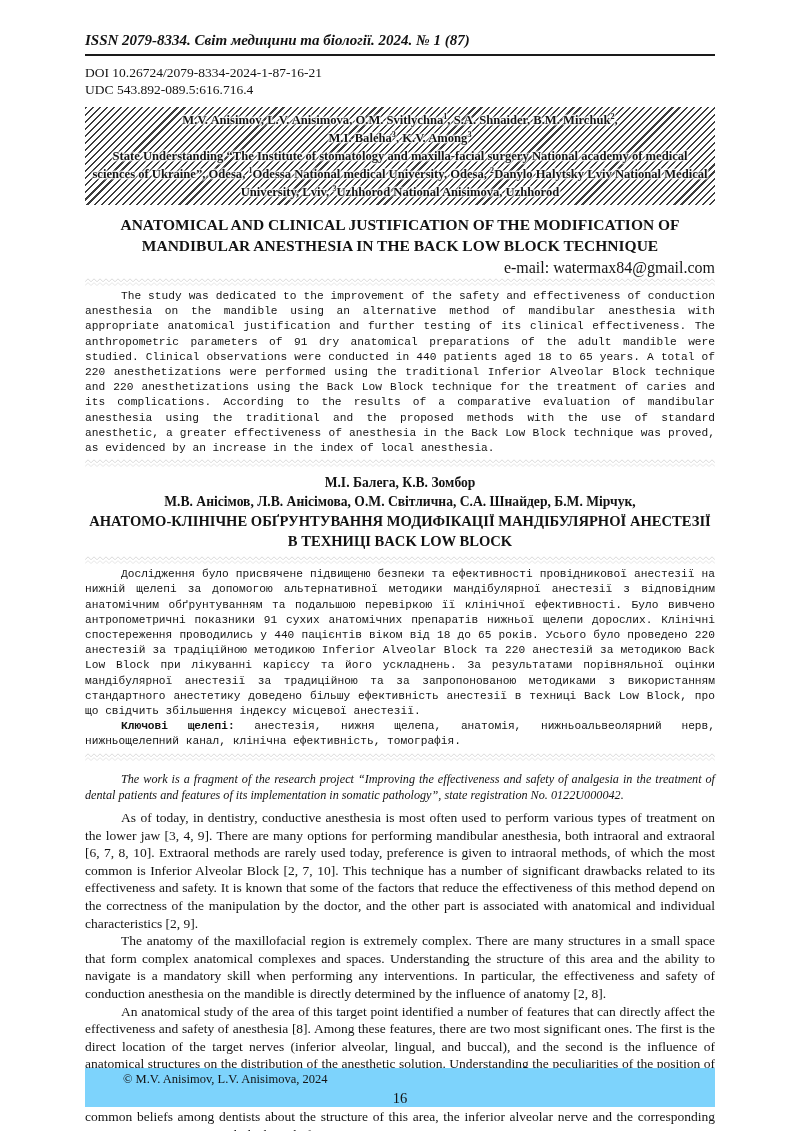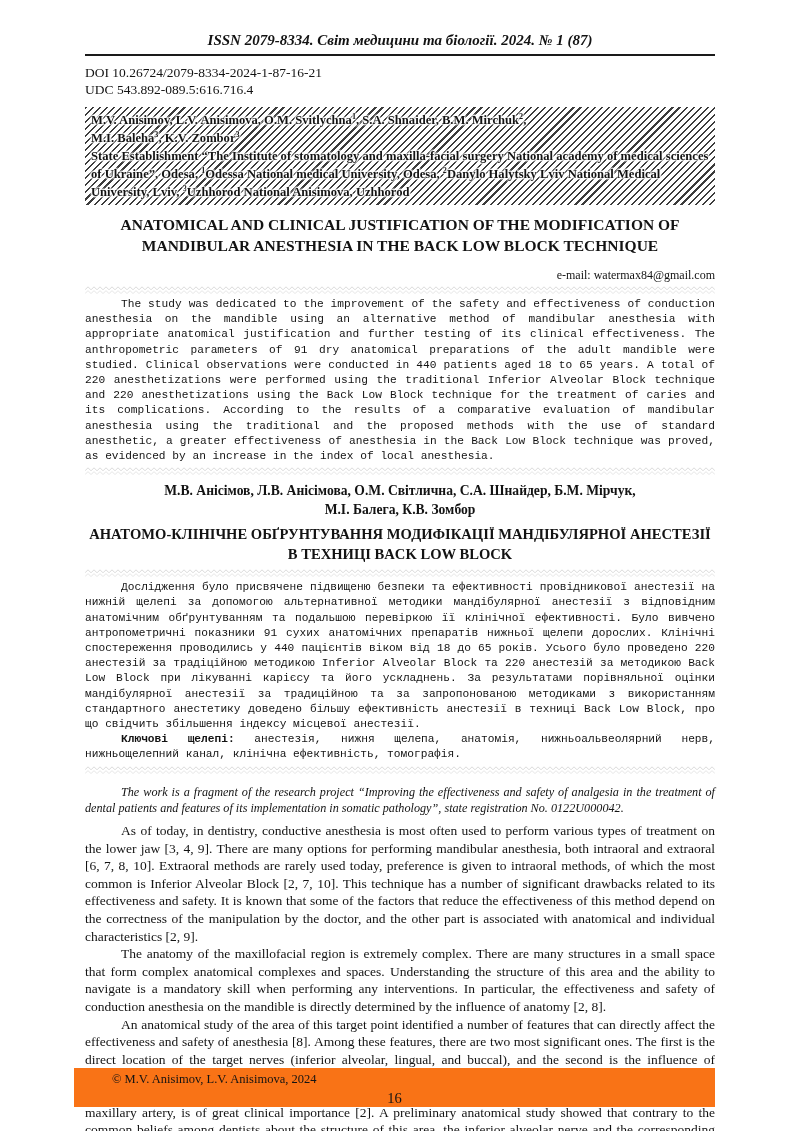--- a/index.html
+++ b/index.html
@@ -11,66 +11,65 @@
     background:#ffffff;
     color:#131313;
     font-family:"Liberation Serif", serif;
     overflow:hidden;
   }
   .issn-line {
     font-weight:bold; font-style:italic;
     font-size:15px; line-height:20px;
     padding-bottom:4px;
     border-bottom:2.5px solid #1a1a1a;
-    text-align:center;
   }
   .meta-block { margin-top:9px; font-weight:normal; font-size:13.5px; line-height:16.5px; }
   .hatch-block {
     margin-top:9px;
     padding:4px 6px;
-    text-align:left;
+    text-align:center;
     font-weight:bold;
     font-size:12.6px; line-height:18px;
     background:repeating-linear-gradient(135deg, #3c3c3c 0 1.5px, #ffffff 1.5px 5px);
     text-shadow: 0 0 2px #fff, 0 0 3px #fff, 1px 1px 2px #fff, -1px -1px 2px #fff, 1px -1px 2px #fff, -1px 1px 2px #fff;
   }
   sup { font-size:0.65em; line-height:0; }
   .title-en { margin-top:10px; text-align:center; font-weight:bold; font-size:15.5px; line-height:20.5px; }
-  .email-line { margin-top:12px; text-align:right; font-size:12px; line-height:15px; }
+  .email-line { margin-top:4px; text-align:right; font-size:16px; line-height:15px; }
   .divider { display:block; margin:3px 0 2px 0; }
   .abstract { font-size:11.2px; line-height:15.2px; text-align:justify;font-family:Liberation Mono, monospace; }
   .abstract p { margin:0; text-indent:36px; }
   .authors-uk { margin-top:6px; text-align:center; font-weight:bold; font-size:13.6px; line-height:18.5px; }
-  .title-uk { margin-top:5px; text-align:center; font-weight:bold; font-size:14.6px; line-height:20px; }
+  .title-uk { text-align:center; font-weight:bold; font-size:14.6px; line-height:20px; }
   .research-note { margin-top:9px; font-style:italic; font-size:12.2px; line-height:16.2px; text-align:justify; text-indent:36px; }
   .article-body { margin-top:6px; font-size:13.5px; line-height:17.6px; text-align:justify; }
   .article-body p { margin:0; text-indent:36px; }
   .footer {
-    position:absolute; left:74px; right:85px; bottom:24px;
-    background:#f97316; padding-top:4px;
+    position:absolute; left:85px; right:85px; bottom:24px;
+    background:#7dd3fc; padding-top:4px;
   }
   .copyright { font-size:12.5px; line-height:15px; padding-left:38px; }
   .page-number { margin-top:3px; text-align:center; font-size:14.5px; line-height:17px; }
 </style>
 </head>
 <body>
 
 <div class="page">
 
   <div class="issn-line">ISSN 2079-8334. Світ медицини та біології. 2024. № 1 (87)</div>
 
   <div class="meta-block">
     <div>DOI 10.26724/2079-8334-2024-1-87-16-21</div>
     <div>UDC 543.892-089.5:616.716.4</div>
   </div>
 
   <div class="hatch-block">
     <div><span>M.V. Anisimov, L.V. Anisimova, O.M. Svitlychna</span><sup>1</sup><span>, S.A. Shnaider, B.M. Mirchuk</span><sup>2</sup><span>,</span></div>
-    <div><span>M.I. Baleha</span><sup>3</sup><span>, K.V. Zombor</span><sup>3</sup></div>
-    <div><span>State Establishment “The Institute of stomatology and maxilla-facial surgery National academy of medical sciences of Ukraine”, Odesa, </span><sup>1</sup><span>Odessa National medical University, Odesa, </span><sup>2</sup><span>Danylo Halytsky Lviv National Medical University, Lviv, </span><sup>3</sup><span>Uzhhorod National Anisimova, Uzhhorod</span></div>
+    <div><span>M.I. Baleha</span><sup>3</sup><span>, K.V. Among</span><sup>3</sup></div>
+    <div><span>State Understanding “The Institute of stomatology and maxilla-facial surgery National academy of medical sciences of Ukraine”, Odesa, </span><sup>1</sup><span>Odessa National medical University, Odesa, </span><sup>2</sup><span>Danylo Halytsky Lviv National Medical University, Lviv, </span><sup>3</sup><span>Uzhhorod National Anisimova, Uzhhorod</span></div>
   </div>
 
   <div class="title-en">ANATOMICAL AND CLINICAL JUSTIFICATION OF THE MODIFICATION OF MANDIBULAR ANESTHESIA IN THE BACK LOW BLOCK TECHNIQUE</div>
 
   <div class="email-line">e-mail: watermax84@gmail.com</div>
 
   <svg class="divider" width="630" height="9" viewBox="0 0 630 9">
       <path class="wavy-row1" fill="none" stroke="#d6d6d6" stroke-width="0.9" d="M0 3.8 l3 -3 l3 3 M6 3.8 l3 -3 l3 3 M12 3.8 l3 -3 l3 3 M18 3.8 l3 -3 l3 3 M24 3.8 l3 -3 l3 3 M30 3.8 l3 -3 l3 3 M36 3.8 l3 -3 l3 3 M42 3.8 l3 -3 l3 3 M48 3.8 l3 -3 l3 3 M54 3.8 l3 -3 l3 3 M60 3.8 l3 -3 l3 3 M66 3.8 l3 -3 l3 3 M72 3.8 l3 -3 l3 3 M78 3.8 l3 -3 l3 3 M84 3.8 l3 -3 l3 3 M90 3.8 l3 -3 l3 3 M96 3.8 l3 -3 l3 3 M102 3.8 l3 -3 l3 3 M108 3.8 l3 -3 l3 3 M114 3.8 l3 -3 l3 3 M120 3.8 l3 -3 l3 3 M126 3.8 l3 -3 l3 3 M132 3.8 l3 -3 l3 3 M138 3.8 l3 -3 l3 3 M144 3.8 l3 -3 l3 3 M150 3.8 l3 -3 l3 3 M156 3.8 l3 -3 l3 3 M162 3.8 l3 -3 l3 3 M168 3.8 l3 -3 l3 3 M174 3.8 l3 -3 l3 3 M180 3.8 l3 -3 l3 3 M186 3.8 l3 -3 l3 3 M192 3.8 l3 -3 l3 3 M198 3.8 l3 -3 l3 3 M204 3.8 l3 -3 l3 3 M210 3.8 l3 -3 l3 3 M216 3.8 l3 -3 l3 3 M222 3.8 l3 -3 l3 3 M228 3.8 l3 -3 l3 3 M234 3.8 l3 -3 l3 3 M240 3.8 l3 -3 l3 3 M246 3.8 l3 -3 l3 3 M252 3.8 l3 -3 l3 3 M258 3.8 l3 -3 l3 3 M264 3.8 l3 -3 l3 3 M270 3.8 l3 -3 l3 3 M276 3.8 l3 -3 l3 3 M282 3.8 l3 -3 l3 3 M288 3.8 l3 -3 l3 3 M294 3.8 l3 -3 l3 3 M300 3.8 l3 -3 l3 3 M306 3.8 l3 -3 l3 3 M312 3.8 l3 -3 l3 3 M318 3.8 l3 -3 l3 3 M324 3.8 l3 -3 l3 3 M330 3.8 l3 -3 l3 3 M336 3.8 l3 -3 l3 3 M342 3.8 l3 -3 l3 3 M348 3.8 l3 -3 l3 3 M354 3.8 l3 -3 l3 3 M360 3.8 l3 -3 l3 3 M366 3.8 l3 -3 l3 3 M372 3.8 l3 -3 l3 3 M378 3.8 l3 -3 l3 3 M384 3.8 l3 -3 l3 3 M390 3.8 l3 -3 l3 3 M396 3.8 l3 -3 l3 3 M402 3.8 l3 -3 l3 3 M408 3.8 l3 -3 l3 3 M414 3.8 l3 -3 l3 3 M420 3.8 l3 -3 l3 3 M426 3.8 l3 -3 l3 3 M432 3.8 l3 -3 l3 3 M438 3.8 l3 -3 l3 3 M444 3.8 l3 -3 l3 3 M450 3.8 l3 -3 l3 3 M456 3.8 l3 -3 l3 3 M462 3.8 l3 -3 l3 3 M468 3.8 l3 -3 l3 3 M474 3.8 l3 -3 l3 3 M480 3.8 l3 -3 l3 3 M486 3.8 l3 -3 l3 3 M492 3.8 l3 -3 l3 3 M498 3.8 l3 -3 l3 3 M504 3.8 l3 -3 l3 3 M510 3.8 l3 -3 l3 3 M516 3.8 l3 -3 l3 3 M522 3.8 l3 -3 l3 3 M528 3.8 l3 -3 l3 3 M534 3.8 l3 -3 l3 3 M540 3.8 l3 -3 l3 3 M546 3.8 l3 -3 l3 3 M552 3.8 l3 -3 l3 3 M558 3.8 l3 -3 l3 3 M564 3.8 l3 -3 l3 3 M570 3.8 l3 -3 l3 3 M576 3.8 l3 -3 l3 3 M582 3.8 l3 -3 l3 3 M588 3.8 l3 -3 l3 3 M594 3.8 l3 -3 l3 3 M600 3.8 l3 -3 l3 3 M606 3.8 l3 -3 l3 3 M612 3.8 l3 -3 l3 3 M618 3.8 l3 -3 l3 3 M624 3.8 l3 -3 l3 3 "></path>
       <path class="wavy-row2" fill="none" stroke="#e2e2e2" stroke-width="0.9" d="M0 7.6 l3 -3 l3 3 M6 7.6 l3 -3 l3 3 M12 7.6 l3 -3 l3 3 M18 7.6 l3 -3 l3 3 M24 7.6 l3 -3 l3 3 M30 7.6 l3 -3 l3 3 M36 7.6 l3 -3 l3 3 M42 7.6 l3 -3 l3 3 M48 7.6 l3 -3 l3 3 M54 7.6 l3 -3 l3 3 M60 7.6 l3 -3 l3 3 M66 7.6 l3 -3 l3 3 M72 7.6 l3 -3 l3 3 M78 7.6 l3 -3 l3 3 M84 7.6 l3 -3 l3 3 M90 7.6 l3 -3 l3 3 M96 7.6 l3 -3 l3 3 M102 7.6 l3 -3 l3 3 M108 7.6 l3 -3 l3 3 M114 7.6 l3 -3 l3 3 M120 7.6 l3 -3 l3 3 M126 7.6 l3 -3 l3 3 M132 7.6 l3 -3 l3 3 M138 7.6 l3 -3 l3 3 M144 7.6 l3 -3 l3 3 M150 7.6 l3 -3 l3 3 M156 7.6 l3 -3 l3 3 M162 7.6 l3 -3 l3 3 M168 7.6 l3 -3 l3 3 M174 7.6 l3 -3 l3 3 M180 7.6 l3 -3 l3 3 M186 7.6 l3 -3 l3 3 M192 7.6 l3 -3 l3 3 M198 7.6 l3 -3 l3 3 M204 7.6 l3 -3 l3 3 M210 7.6 l3 -3 l3 3 M216 7.6 l3 -3 l3 3 M222 7.6 l3 -3 l3 3 M228 7.6 l3 -3 l3 3 M234 7.6 l3 -3 l3 3 M240 7.6 l3 -3 l3 3 M246 7.6 l3 -3 l3 3 M252 7.6 l3 -3 l3 3 M258 7.6 l3 -3 l3 3 M264 7.6 l3 -3 l3 3 M270 7.6 l3 -3 l3 3 M276 7.6 l3 -3 l3 3 M282 7.6 l3 -3 l3 3 M288 7.6 l3 -3 l3 3 M294 7.6 l3 -3 l3 3 M300 7.6 l3 -3 l3 3 M306 7.6 l3 -3 l3 3 M312 7.6 l3 -3 l3 3 M318 7.6 l3 -3 l3 3 M324 7.6 l3 -3 l3 3 M330 7.6 l3 -3 l3 3 M336 7.6 l3 -3 l3 3 M342 7.6 l3 -3 l3 3 M348 7.6 l3 -3 l3 3 M354 7.6 l3 -3 l3 3 M360 7.6 l3 -3 l3 3 M366 7.6 l3 -3 l3 3 M372 7.6 l3 -3 l3 3 M378 7.6 l3 -3 l3 3 M384 7.6 l3 -3 l3 3 M390 7.6 l3 -3 l3 3 M396 7.6 l3 -3 l3 3 M402 7.6 l3 -3 l3 3 M408 7.6 l3 -3 l3 3 M414 7.6 l3 -3 l3 3 M420 7.6 l3 -3 l3 3 M426 7.6 l3 -3 l3 3 M432 7.6 l3 -3 l3 3 M438 7.6 l3 -3 l3 3 M444 7.6 l3 -3 l3 3 M450 7.6 l3 -3 l3 3 M456 7.6 l3 -3 l3 3 M462 7.6 l3 -3 l3 3 M468 7.6 l3 -3 l3 3 M474 7.6 l3 -3 l3 3 M480 7.6 l3 -3 l3 3 M486 7.6 l3 -3 l3 3 M492 7.6 l3 -3 l3 3 M498 7.6 l3 -3 l3 3 M504 7.6 l3 -3 l3 3 M510 7.6 l3 -3 l3 3 M516 7.6 l3 -3 l3 3 M522 7.6 l3 -3 l3 3 M528 7.6 l3 -3 l3 3 M534 7.6 l3 -3 l3 3 M540 7.6 l3 -3 l3 3 M546 7.6 l3 -3 l3 3 M552 7.6 l3 -3 l3 3 M558 7.6 l3 -3 l3 3 M564 7.6 l3 -3 l3 3 M570 7.6 l3 -3 l3 3 M576 7.6 l3 -3 l3 3 M582 7.6 l3 -3 l3 3 M588 7.6 l3 -3 l3 3 M594 7.6 l3 -3 l3 3 M600 7.6 l3 -3 l3 3 M606 7.6 l3 -3 l3 3 M612 7.6 l3 -3 l3 3 M618 7.6 l3 -3 l3 3 M624 7.6 l3 -3 l3 3 "></path>
     </svg>
@@ -78,22 +77,22 @@
   <div class="abstract">
     <p>The study was dedicated to the improvement of the safety and effectiveness of conduction anesthesia on the mandible using an alternative method of mandibular anesthesia with appropriate anatomical justification and further testing of its clinical effectiveness. The anthropometric parameters of 91 dry anatomical preparations of the adult mandible were studied. Clinical observations were conducted in 440 patients aged 18 to 65 years. A total of 220 anesthetizations were performed using the traditional Inferior Alveolar Block technique and 220 anesthetizations using the Back Low Block technique for the treatment of caries and its complications. According to the results of a comparative evaluation of mandibular anesthesia using the traditional and the proposed methods with the use of standard anesthetic, a greater effectiveness of anesthesia in the Back Low Block technique was proved, as evidenced by an increase in the index of local anesthesia.</p>
   </div>
 
   <svg class="divider" width="630" height="9" viewBox="0 0 630 9">
       <path class="wavy-row1" fill="none" stroke="#d6d6d6" stroke-width="0.9" d="M0 3.8 l3 -3 l3 3 M6 3.8 l3 -3 l3 3 M12 3.8 l3 -3 l3 3 M18 3.8 l3 -3 l3 3 M24 3.8 l3 -3 l3 3 M30 3.8 l3 -3 l3 3 M36 3.8 l3 -3 l3 3 M42 3.8 l3 -3 l3 3 M48 3.8 l3 -3 l3 3 M54 3.8 l3 -3 l3 3 M60 3.8 l3 -3 l3 3 M66 3.8 l3 -3 l3 3 M72 3.8 l3 -3 l3 3 M78 3.8 l3 -3 l3 3 M84 3.8 l3 -3 l3 3 M90 3.8 l3 -3 l3 3 M96 3.8 l3 -3 l3 3 M102 3.8 l3 -3 l3 3 M108 3.8 l3 -3 l3 3 M114 3.8 l3 -3 l3 3 M120 3.8 l3 -3 l3 3 M126 3.8 l3 -3 l3 3 M132 3.8 l3 -3 l3 3 M138 3.8 l3 -3 l3 3 M144 3.8 l3 -3 l3 3 M150 3.8 l3 -3 l3 3 M156 3.8 l3 -3 l3 3 M162 3.8 l3 -3 l3 3 M168 3.8 l3 -3 l3 3 M174 3.8 l3 -3 l3 3 M180 3.8 l3 -3 l3 3 M186 3.8 l3 -3 l3 3 M192 3.8 l3 -3 l3 3 M198 3.8 l3 -3 l3 3 M204 3.8 l3 -3 l3 3 M210 3.8 l3 -3 l3 3 M216 3.8 l3 -3 l3 3 M222 3.8 l3 -3 l3 3 M228 3.8 l3 -3 l3 3 M234 3.8 l3 -3 l3 3 M240 3.8 l3 -3 l3 3 M246 3.8 l3 -3 l3 3 M252 3.8 l3 -3 l3 3 M258 3.8 l3 -3 l3 3 M264 3.8 l3 -3 l3 3 M270 3.8 l3 -3 l3 3 M276 3.8 l3 -3 l3 3 M282 3.8 l3 -3 l3 3 M288 3.8 l3 -3 l3 3 M294 3.8 l3 -3 l3 3 M300 3.8 l3 -3 l3 3 M306 3.8 l3 -3 l3 3 M312 3.8 l3 -3 l3 3 M318 3.8 l3 -3 l3 3 M324 3.8 l3 -3 l3 3 M330 3.8 l3 -3 l3 3 M336 3.8 l3 -3 l3 3 M342 3.8 l3 -3 l3 3 M348 3.8 l3 -3 l3 3 M354 3.8 l3 -3 l3 3 M360 3.8 l3 -3 l3 3 M366 3.8 l3 -3 l3 3 M372 3.8 l3 -3 l3 3 M378 3.8 l3 -3 l3 3 M384 3.8 l3 -3 l3 3 M390 3.8 l3 -3 l3 3 M396 3.8 l3 -3 l3 3 M402 3.8 l3 -3 l3 3 M408 3.8 l3 -3 l3 3 M414 3.8 l3 -3 l3 3 M420 3.8 l3 -3 l3 3 M426 3.8 l3 -3 l3 3 M432 3.8 l3 -3 l3 3 M438 3.8 l3 -3 l3 3 M444 3.8 l3 -3 l3 3 M450 3.8 l3 -3 l3 3 M456 3.8 l3 -3 l3 3 M462 3.8 l3 -3 l3 3 M468 3.8 l3 -3 l3 3 M474 3.8 l3 -3 l3 3 M480 3.8 l3 -3 l3 3 M486 3.8 l3 -3 l3 3 M492 3.8 l3 -3 l3 3 M498 3.8 l3 -3 l3 3 M504 3.8 l3 -3 l3 3 M510 3.8 l3 -3 l3 3 M516 3.8 l3 -3 l3 3 M522 3.8 l3 -3 l3 3 M528 3.8 l3 -3 l3 3 M534 3.8 l3 -3 l3 3 M540 3.8 l3 -3 l3 3 M546 3.8 l3 -3 l3 3 M552 3.8 l3 -3 l3 3 M558 3.8 l3 -3 l3 3 M564 3.8 l3 -3 l3 3 M570 3.8 l3 -3 l3 3 M576 3.8 l3 -3 l3 3 M582 3.8 l3 -3 l3 3 M588 3.8 l3 -3 l3 3 M594 3.8 l3 -3 l3 3 M600 3.8 l3 -3 l3 3 M606 3.8 l3 -3 l3 3 M612 3.8 l3 -3 l3 3 M618 3.8 l3 -3 l3 3 M624 3.8 l3 -3 l3 3 "></path>
       <path class="wavy-row2" fill="none" stroke="#e2e2e2" stroke-width="0.9" d="M0 7.6 l3 -3 l3 3 M6 7.6 l3 -3 l3 3 M12 7.6 l3 -3 l3 3 M18 7.6 l3 -3 l3 3 M24 7.6 l3 -3 l3 3 M30 7.6 l3 -3 l3 3 M36 7.6 l3 -3 l3 3 M42 7.6 l3 -3 l3 3 M48 7.6 l3 -3 l3 3 M54 7.6 l3 -3 l3 3 M60 7.6 l3 -3 l3 3 M66 7.6 l3 -3 l3 3 M72 7.6 l3 -3 l3 3 M78 7.6 l3 -3 l3 3 M84 7.6 l3 -3 l3 3 M90 7.6 l3 -3 l3 3 M96 7.6 l3 -3 l3 3 M102 7.6 l3 -3 l3 3 M108 7.6 l3 -3 l3 3 M114 7.6 l3 -3 l3 3 M120 7.6 l3 -3 l3 3 M126 7.6 l3 -3 l3 3 M132 7.6 l3 -3 l3 3 M138 7.6 l3 -3 l3 3 M144 7.6 l3 -3 l3 3 M150 7.6 l3 -3 l3 3 M156 7.6 l3 -3 l3 3 M162 7.6 l3 -3 l3 3 M168 7.6 l3 -3 l3 3 M174 7.6 l3 -3 l3 3 M180 7.6 l3 -3 l3 3 M186 7.6 l3 -3 l3 3 M192 7.6 l3 -3 l3 3 M198 7.6 l3 -3 l3 3 M204 7.6 l3 -3 l3 3 M210 7.6 l3 -3 l3 3 M216 7.6 l3 -3 l3 3 M222 7.6 l3 -3 l3 3 M228 7.6 l3 -3 l3 3 M234 7.6 l3 -3 l3 3 M240 7.6 l3 -3 l3 3 M246 7.6 l3 -3 l3 3 M252 7.6 l3 -3 l3 3 M258 7.6 l3 -3 l3 3 M264 7.6 l3 -3 l3 3 M270 7.6 l3 -3 l3 3 M276 7.6 l3 -3 l3 3 M282 7.6 l3 -3 l3 3 M288 7.6 l3 -3 l3 3 M294 7.6 l3 -3 l3 3 M300 7.6 l3 -3 l3 3 M306 7.6 l3 -3 l3 3 M312 7.6 l3 -3 l3 3 M318 7.6 l3 -3 l3 3 M324 7.6 l3 -3 l3 3 M330 7.6 l3 -3 l3 3 M336 7.6 l3 -3 l3 3 M342 7.6 l3 -3 l3 3 M348 7.6 l3 -3 l3 3 M354 7.6 l3 -3 l3 3 M360 7.6 l3 -3 l3 3 M366 7.6 l3 -3 l3 3 M372 7.6 l3 -3 l3 3 M378 7.6 l3 -3 l3 3 M384 7.6 l3 -3 l3 3 M390 7.6 l3 -3 l3 3 M396 7.6 l3 -3 l3 3 M402 7.6 l3 -3 l3 3 M408 7.6 l3 -3 l3 3 M414 7.6 l3 -3 l3 3 M420 7.6 l3 -3 l3 3 M426 7.6 l3 -3 l3 3 M432 7.6 l3 -3 l3 3 M438 7.6 l3 -3 l3 3 M444 7.6 l3 -3 l3 3 M450 7.6 l3 -3 l3 3 M456 7.6 l3 -3 l3 3 M462 7.6 l3 -3 l3 3 M468 7.6 l3 -3 l3 3 M474 7.6 l3 -3 l3 3 M480 7.6 l3 -3 l3 3 M486 7.6 l3 -3 l3 3 M492 7.6 l3 -3 l3 3 M498 7.6 l3 -3 l3 3 M504 7.6 l3 -3 l3 3 M510 7.6 l3 -3 l3 3 M516 7.6 l3 -3 l3 3 M522 7.6 l3 -3 l3 3 M528 7.6 l3 -3 l3 3 M534 7.6 l3 -3 l3 3 M540 7.6 l3 -3 l3 3 M546 7.6 l3 -3 l3 3 M552 7.6 l3 -3 l3 3 M558 7.6 l3 -3 l3 3 M564 7.6 l3 -3 l3 3 M570 7.6 l3 -3 l3 3 M576 7.6 l3 -3 l3 3 M582 7.6 l3 -3 l3 3 M588 7.6 l3 -3 l3 3 M594 7.6 l3 -3 l3 3 M600 7.6 l3 -3 l3 3 M606 7.6 l3 -3 l3 3 M612 7.6 l3 -3 l3 3 M618 7.6 l3 -3 l3 3 M624 7.6 l3 -3 l3 3 "></path>
     </svg>
 
   <div class="authors-uk">
+    <div>М.І. Балега, К.В. Зомбор</div>
     <div>М.В. Анісімов, Л.В. Анісімова, О.М. Світлична, С.А. Шнайдер, Б.М. Мірчук,</div>
-    <div>М.І. Балега, К.В. Зомбор</div>
   </div>
 
   <div class="title-uk">АНАТОМО-КЛІНІЧНЕ ОБҐРУНТУВАННЯ МОДИФІКАЦІЇ МАНДІБУЛЯРНОЇ АНЕСТЕЗІЇ В ТЕХНИЦІ BACK LOW BLOCK</div>
 
   <svg class="divider" style="margin-top:5px" width="630" height="9" viewBox="0 0 630 9">
       <path class="wavy-row1" fill="none" stroke="#d6d6d6" stroke-width="0.9" d="M0 3.8 l3 -3 l3 3 M6 3.8 l3 -3 l3 3 M12 3.8 l3 -3 l3 3 M18 3.8 l3 -3 l3 3 M24 3.8 l3 -3 l3 3 M30 3.8 l3 -3 l3 3 M36 3.8 l3 -3 l3 3 M42 3.8 l3 -3 l3 3 M48 3.8 l3 -3 l3 3 M54 3.8 l3 -3 l3 3 M60 3.8 l3 -3 l3 3 M66 3.8 l3 -3 l3 3 M72 3.8 l3 -3 l3 3 M78 3.8 l3 -3 l3 3 M84 3.8 l3 -3 l3 3 M90 3.8 l3 -3 l3 3 M96 3.8 l3 -3 l3 3 M102 3.8 l3 -3 l3 3 M108 3.8 l3 -3 l3 3 M114 3.8 l3 -3 l3 3 M120 3.8 l3 -3 l3 3 M126 3.8 l3 -3 l3 3 M132 3.8 l3 -3 l3 3 M138 3.8 l3 -3 l3 3 M144 3.8 l3 -3 l3 3 M150 3.8 l3 -3 l3 3 M156 3.8 l3 -3 l3 3 M162 3.8 l3 -3 l3 3 M168 3.8 l3 -3 l3 3 M174 3.8 l3 -3 l3 3 M180 3.8 l3 -3 l3 3 M186 3.8 l3 -3 l3 3 M192 3.8 l3 -3 l3 3 M198 3.8 l3 -3 l3 3 M204 3.8 l3 -3 l3 3 M210 3.8 l3 -3 l3 3 M216 3.8 l3 -3 l3 3 M222 3.8 l3 -3 l3 3 M228 3.8 l3 -3 l3 3 M234 3.8 l3 -3 l3 3 M240 3.8 l3 -3 l3 3 M246 3.8 l3 -3 l3 3 M252 3.8 l3 -3 l3 3 M258 3.8 l3 -3 l3 3 M264 3.8 l3 -3 l3 3 M270 3.8 l3 -3 l3 3 M276 3.8 l3 -3 l3 3 M282 3.8 l3 -3 l3 3 M288 3.8 l3 -3 l3 3 M294 3.8 l3 -3 l3 3 M300 3.8 l3 -3 l3 3 M306 3.8 l3 -3 l3 3 M312 3.8 l3 -3 l3 3 M318 3.8 l3 -3 l3 3 M324 3.8 l3 -3 l3 3 M330 3.8 l3 -3 l3 3 M336 3.8 l3 -3 l3 3 M342 3.8 l3 -3 l3 3 M348 3.8 l3 -3 l3 3 M354 3.8 l3 -3 l3 3 M360 3.8 l3 -3 l3 3 M366 3.8 l3 -3 l3 3 M372 3.8 l3 -3 l3 3 M378 3.8 l3 -3 l3 3 M384 3.8 l3 -3 l3 3 M390 3.8 l3 -3 l3 3 M396 3.8 l3 -3 l3 3 M402 3.8 l3 -3 l3 3 M408 3.8 l3 -3 l3 3 M414 3.8 l3 -3 l3 3 M420 3.8 l3 -3 l3 3 M426 3.8 l3 -3 l3 3 M432 3.8 l3 -3 l3 3 M438 3.8 l3 -3 l3 3 M444 3.8 l3 -3 l3 3 M450 3.8 l3 -3 l3 3 M456 3.8 l3 -3 l3 3 M462 3.8 l3 -3 l3 3 M468 3.8 l3 -3 l3 3 M474 3.8 l3 -3 l3 3 M480 3.8 l3 -3 l3 3 M486 3.8 l3 -3 l3 3 M492 3.8 l3 -3 l3 3 M498 3.8 l3 -3 l3 3 M504 3.8 l3 -3 l3 3 M510 3.8 l3 -3 l3 3 M516 3.8 l3 -3 l3 3 M522 3.8 l3 -3 l3 3 M528 3.8 l3 -3 l3 3 M534 3.8 l3 -3 l3 3 M540 3.8 l3 -3 l3 3 M546 3.8 l3 -3 l3 3 M552 3.8 l3 -3 l3 3 M558 3.8 l3 -3 l3 3 M564 3.8 l3 -3 l3 3 M570 3.8 l3 -3 l3 3 M576 3.8 l3 -3 l3 3 M582 3.8 l3 -3 l3 3 M588 3.8 l3 -3 l3 3 M594 3.8 l3 -3 l3 3 M600 3.8 l3 -3 l3 3 M606 3.8 l3 -3 l3 3 M612 3.8 l3 -3 l3 3 M618 3.8 l3 -3 l3 3 M624 3.8 l3 -3 l3 3 "></path>
       <path class="wavy-row2" fill="none" stroke="#e2e2e2" stroke-width="0.9" d="M0 7.6 l3 -3 l3 3 M6 7.6 l3 -3 l3 3 M12 7.6 l3 -3 l3 3 M18 7.6 l3 -3 l3 3 M24 7.6 l3 -3 l3 3 M30 7.6 l3 -3 l3 3 M36 7.6 l3 -3 l3 3 M42 7.6 l3 -3 l3 3 M48 7.6 l3 -3 l3 3 M54 7.6 l3 -3 l3 3 M60 7.6 l3 -3 l3 3 M66 7.6 l3 -3 l3 3 M72 7.6 l3 -3 l3 3 M78 7.6 l3 -3 l3 3 M84 7.6 l3 -3 l3 3 M90 7.6 l3 -3 l3 3 M96 7.6 l3 -3 l3 3 M102 7.6 l3 -3 l3 3 M108 7.6 l3 -3 l3 3 M114 7.6 l3 -3 l3 3 M120 7.6 l3 -3 l3 3 M126 7.6 l3 -3 l3 3 M132 7.6 l3 -3 l3 3 M138 7.6 l3 -3 l3 3 M144 7.6 l3 -3 l3 3 M150 7.6 l3 -3 l3 3 M156 7.6 l3 -3 l3 3 M162 7.6 l3 -3 l3 3 M168 7.6 l3 -3 l3 3 M174 7.6 l3 -3 l3 3 M180 7.6 l3 -3 l3 3 M186 7.6 l3 -3 l3 3 M192 7.6 l3 -3 l3 3 M198 7.6 l3 -3 l3 3 M204 7.6 l3 -3 l3 3 M210 7.6 l3 -3 l3 3 M216 7.6 l3 -3 l3 3 M222 7.6 l3 -3 l3 3 M228 7.6 l3 -3 l3 3 M234 7.6 l3 -3 l3 3 M240 7.6 l3 -3 l3 3 M246 7.6 l3 -3 l3 3 M252 7.6 l3 -3 l3 3 M258 7.6 l3 -3 l3 3 M264 7.6 l3 -3 l3 3 M270 7.6 l3 -3 l3 3 M276 7.6 l3 -3 l3 3 M282 7.6 l3 -3 l3 3 M288 7.6 l3 -3 l3 3 M294 7.6 l3 -3 l3 3 M300 7.6 l3 -3 l3 3 M306 7.6 l3 -3 l3 3 M312 7.6 l3 -3 l3 3 M318 7.6 l3 -3 l3 3 M324 7.6 l3 -3 l3 3 M330 7.6 l3 -3 l3 3 M336 7.6 l3 -3 l3 3 M342 7.6 l3 -3 l3 3 M348 7.6 l3 -3 l3 3 M354 7.6 l3 -3 l3 3 M360 7.6 l3 -3 l3 3 M366 7.6 l3 -3 l3 3 M372 7.6 l3 -3 l3 3 M378 7.6 l3 -3 l3 3 M384 7.6 l3 -3 l3 3 M390 7.6 l3 -3 l3 3 M396 7.6 l3 -3 l3 3 M402 7.6 l3 -3 l3 3 M408 7.6 l3 -3 l3 3 M414 7.6 l3 -3 l3 3 M420 7.6 l3 -3 l3 3 M426 7.6 l3 -3 l3 3 M432 7.6 l3 -3 l3 3 M438 7.6 l3 -3 l3 3 M444 7.6 l3 -3 l3 3 M450 7.6 l3 -3 l3 3 M456 7.6 l3 -3 l3 3 M462 7.6 l3 -3 l3 3 M468 7.6 l3 -3 l3 3 M474 7.6 l3 -3 l3 3 M480 7.6 l3 -3 l3 3 M486 7.6 l3 -3 l3 3 M492 7.6 l3 -3 l3 3 M498 7.6 l3 -3 l3 3 M504 7.6 l3 -3 l3 3 M510 7.6 l3 -3 l3 3 M516 7.6 l3 -3 l3 3 M522 7.6 l3 -3 l3 3 M528 7.6 l3 -3 l3 3 M534 7.6 l3 -3 l3 3 M540 7.6 l3 -3 l3 3 M546 7.6 l3 -3 l3 3 M552 7.6 l3 -3 l3 3 M558 7.6 l3 -3 l3 3 M564 7.6 l3 -3 l3 3 M570 7.6 l3 -3 l3 3 M576 7.6 l3 -3 l3 3 M582 7.6 l3 -3 l3 3 M588 7.6 l3 -3 l3 3 M594 7.6 l3 -3 l3 3 M600 7.6 l3 -3 l3 3 M606 7.6 l3 -3 l3 3 M612 7.6 l3 -3 l3 3 M618 7.6 l3 -3 l3 3 M624 7.6 l3 -3 l3 3 "></path>
     </svg>
 
   <div class="abstract">

